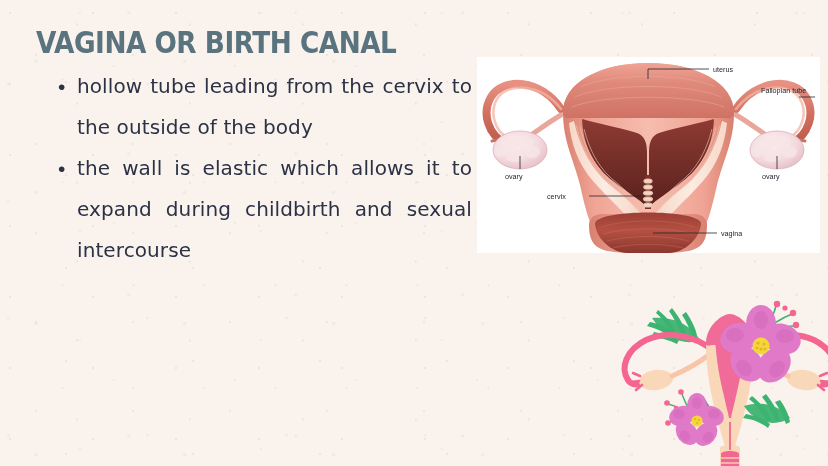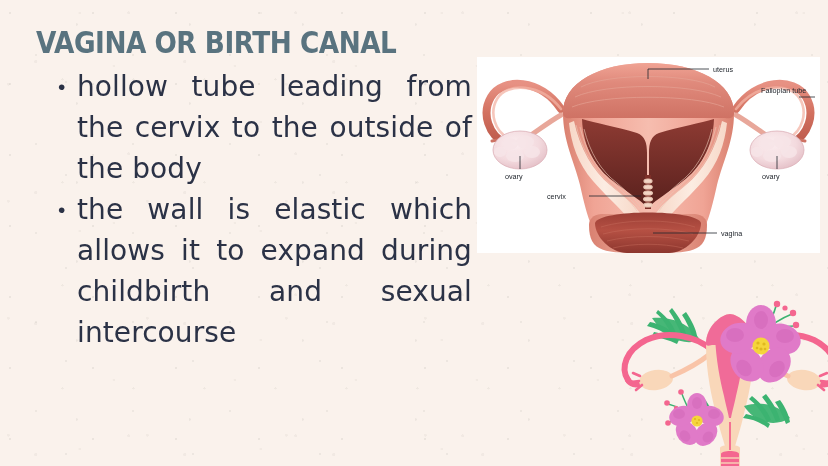--- a/index.html
+++ b/index.html
@@ -75,21 +75,21 @@
     flex: 0 0 auto;
     width: 19px;
     font-size: 21px;
     line-height: 41px;
     color: #2b3246;
     text-align: left;
   }
   .bullet-text {
     flex: 1 1 auto;
     font-family: "DejaVu Sans", sans-serif;
-    font-size: 28px;
+    font-size: 20px;
     line-height: 41px;
     color: #2b3246;
     text-align: justify;
     text-align-last: left;
     letter-spacing: .1px;
   }
 
   
   #diagram-panel {
     position: absolute;

